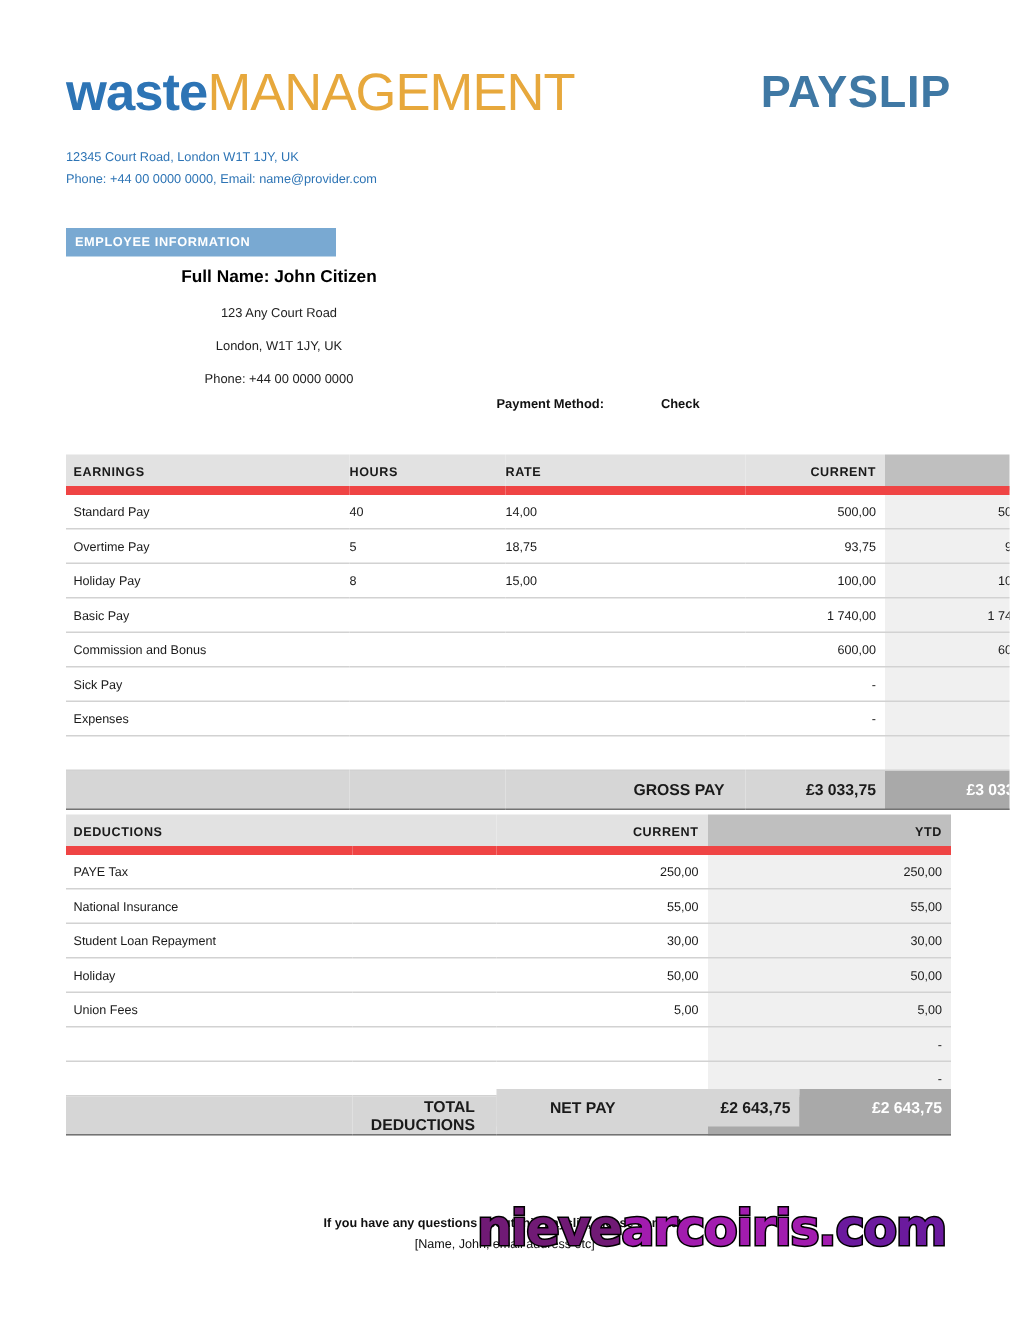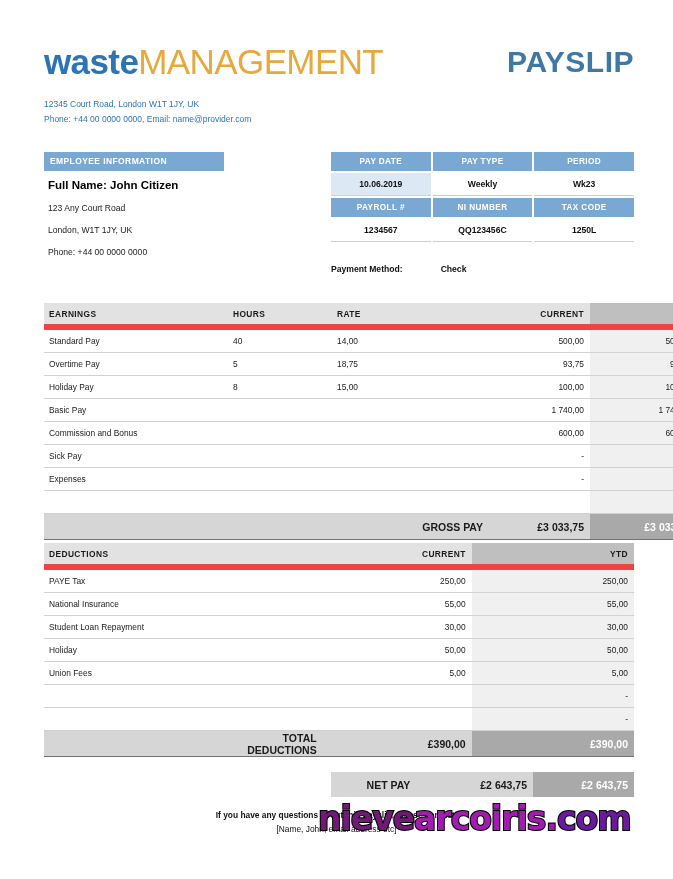--- a/index.html
+++ b/index.html
@@ -72,21 +72,21 @@
 
   .emp-head {
     position: absolute;
     left: 44px; top: 152px;
     width: 180px; height: 19px;
     line-height: 19px;
     padding-left: 6px;
     box-sizing: border-box;
   }
 
-  .emp-block { position: absolute; left: 44px; top: 173px; width: 280px; }
+  .emp-block { position: absolute; left: 44px; top: 173px; width: 280px; text-align: center; }
   .emp-name {
     font-size: 11.5px; font-weight: bold; color: #000;
     line-height: 15px; margin: 5px 0 0 4px;
   }
   .emp-line {
     font-size: 8.6px; color: #222; line-height: 14px; margin: 8px 0 0 4px;
   }
 
   
   .meta {
@@ -158,21 +158,21 @@
     height: 25px;
     border-bottom: 1px solid #737373;
     border-top: 1px solid #b4b4b4;
   }
   .tbl tr.total td.c-ytd { background: #a9a9a9; color: #ffffff; }
   .tbl tr.total td.label-cell { text-align: right; padding-right: 14px; }
 
   
   .netpay {
     position: absolute;
-    left: 331px; top: 772px;
+    left: 331px; top: 726px;
     width: 303px;
     height: 25px;
     display: flex;
     align-items: stretch;
     font-weight: bold;
     font-size: 10.5px;
   }
   .netpay .np-label {
     flex: 0 0 115px;
     background: #d6d6d6;
@@ -238,34 +238,20 @@
   </div>
 
   <div class="bar-blue emp-head">EMPLOYEE INFORMATION</div>
   <div class="emp-block">
     <div class="emp-name">Full Name: John Citizen</div>
     <div class="emp-line">123 Any Court Road</div>
     <div class="emp-line">London, W1T 1JY, UK</div>
     <div class="emp-line">Phone: +44 00 0000 0000</div>
   </div>
 
-  <div class="meta">
-    <div class="h">PAY DATE</div>
-    <div class="h">PAY TYPE</div>
-    <div class="h">PERIOD</div>
-    <div class="v tint">10.06.2019</div>
-    <div class="v">Weekly</div>
-    <div class="v">Wk23</div>
-    <div class="h">PAYROLL #</div>
-    <div class="h">NI NUMBER</div>
-    <div class="h">TAX CODE</div>
-    <div class="v">1234567</div>
-    <div class="v">QQ123456C</div>
-    <div class="v">1250L</div>
-  </div>
 
   <div class="paymethod">
     <span>Payment Method:</span><span class="val">Check</span>
   </div>
 
   <table class="tbl" id="earnings-table" style="top:303px;">
     <thead>
       <tr>
         <td class="c-desc">EARNINGS</td>
         <td class="c-hours">HOURS</td>

